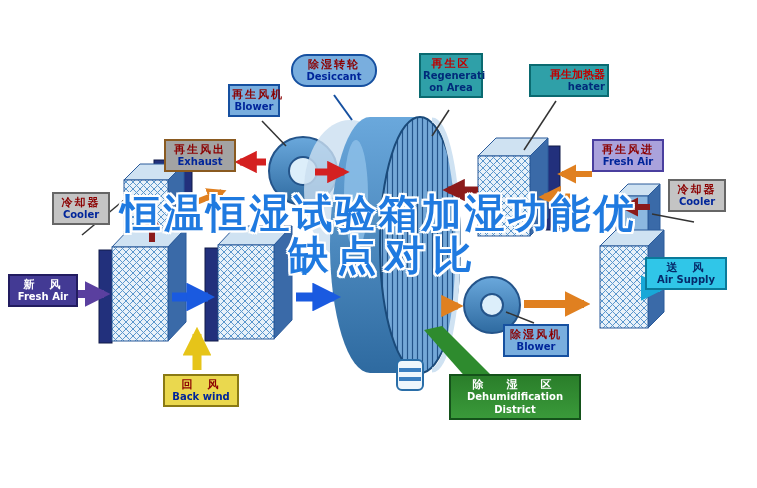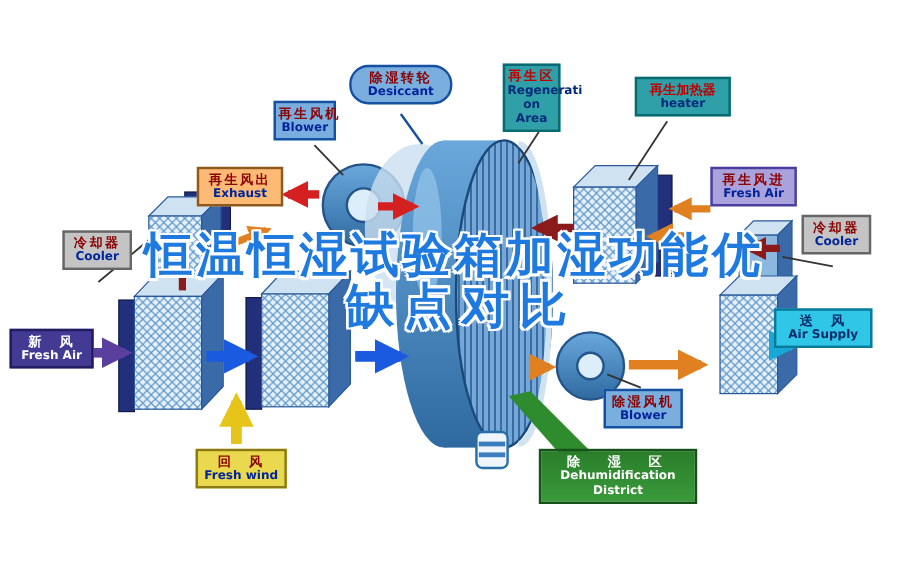--- a/index.html
+++ b/index.html
@@ -12,28 +12,28 @@
   
   .label {
     position:absolute; z-index:2; border:2px solid; text-align:center;
     padding:2px 2px; box-sizing:border-box; line-height:1.2;
   }
   .label .zh { font-size:11px; font-weight:bold; letter-spacing:2px; white-space:nowrap; }
   .label .en { font-size:10px; font-weight:bold; }
   .zh-red { color:#8b0000; } .en-blue { color:#00259a; }
 
   .lbl-desiccant      { left:291px; top:54px;  width:86px;  background:#79aede; border-color:#1650a0;border-radius:16px; }
-  .lbl-regen-area     { left:419px; top:53px;  width:48px;  background:#2fa0a8; border-color:#0a6a70; }
+  .lbl-regen-area     { left:419px; top:53px;  width:64px;  background:#2fa0a8; border-color:#0a6a70; }
   .lbl-regen-area .zh { color:#c00000; }
   .lbl-regen-area .en { color:#002a7a; }
   .lbl-regen-blower   { left:228px; top:84px;  width:52px;  background:#79aede; border-color:#1650a0; }
-  .lbl-regen-heater   { left:529px; top:64px;  width:80px;  background:#2fa0a8; border-color:#0a6a70; }
+  .lbl-regen-heater   { left:529px; top:64px;  width:80px;  background:#2fa0a8; border-color:#0a6a70;text-align:right; }
   .lbl-regen-heater .zh { color:#c00000; letter-spacing:0; }
   .lbl-regen-heater .en { color:#002a7a; }
-  .lbl-exhaust        { left:164px; top:139px; width:72px;  background:#fdba74; border-color:#8a5a20; }
+  .lbl-exhaust        { left:164px; top:139px; width:72px;  background:#a3a3a3; border-color:#8a5a20; }
   .lbl-regen-fresh    { left:592px; top:139px; width:72px;  background:#aaa2dc; border-color:#4a3f9f; }
   .lbl-cooler-left    { left:52px;  top:192px; width:58px;  background:#c4c4c4; border-color:#666666; }
   .lbl-cooler-right   { left:668px; top:179px; width:58px;  background:#c4c4c4; border-color:#666666; }
   .lbl-fresh-air      { left:8px;   top:274px; width:70px;  background:#433a94; border-color:#221c60; }
   .lbl-fresh-air .zh, .lbl-fresh-air .en { color:#ffffff; }
   .lbl-back-wind      { left:163px; top:374px; width:76px;  background:#ead84e; border-color:#8a7a14; }
   .lbl-air-supply     { left:645px; top:257px; width:82px;  background:#30c6e8; border-color:#0a7a9a; }
   .lbl-air-supply .zh, .lbl-air-supply .en { color:#062a6a; }
   .lbl-dehumid-blower { left:503px; top:324px; width:66px;  background:#79aede; border-color:#1650a0; }
   .lbl-dehumid-district { left:449px; top:374px; width:132px; background:linear-gradient(#2a7e2a,#3a9a3a); border-color:#14521a; }
@@ -228,21 +228,21 @@
     <div class="en en-blue">Cooler</div>
   </div>
 
   <div class="label lbl-fresh-air">
     <div class="zh">新　风</div>
     <div class="en">Fresh Air</div>
   </div>
 
   <div class="label lbl-back-wind">
     <div class="zh zh-red">回　风</div>
-    <div class="en en-blue">Fresh wind</div>
+    <div class="en en-blue">Back wind</div>
   </div>
 
   <div class="label lbl-air-supply">
     <div class="zh">送　风</div>
     <div class="en">Air Supply</div>
   </div>
 
   <div class="label lbl-dehumid-blower">
     <div class="zh zh-red">除湿风机</div>
     <div class="en en-blue">Blower</div>

